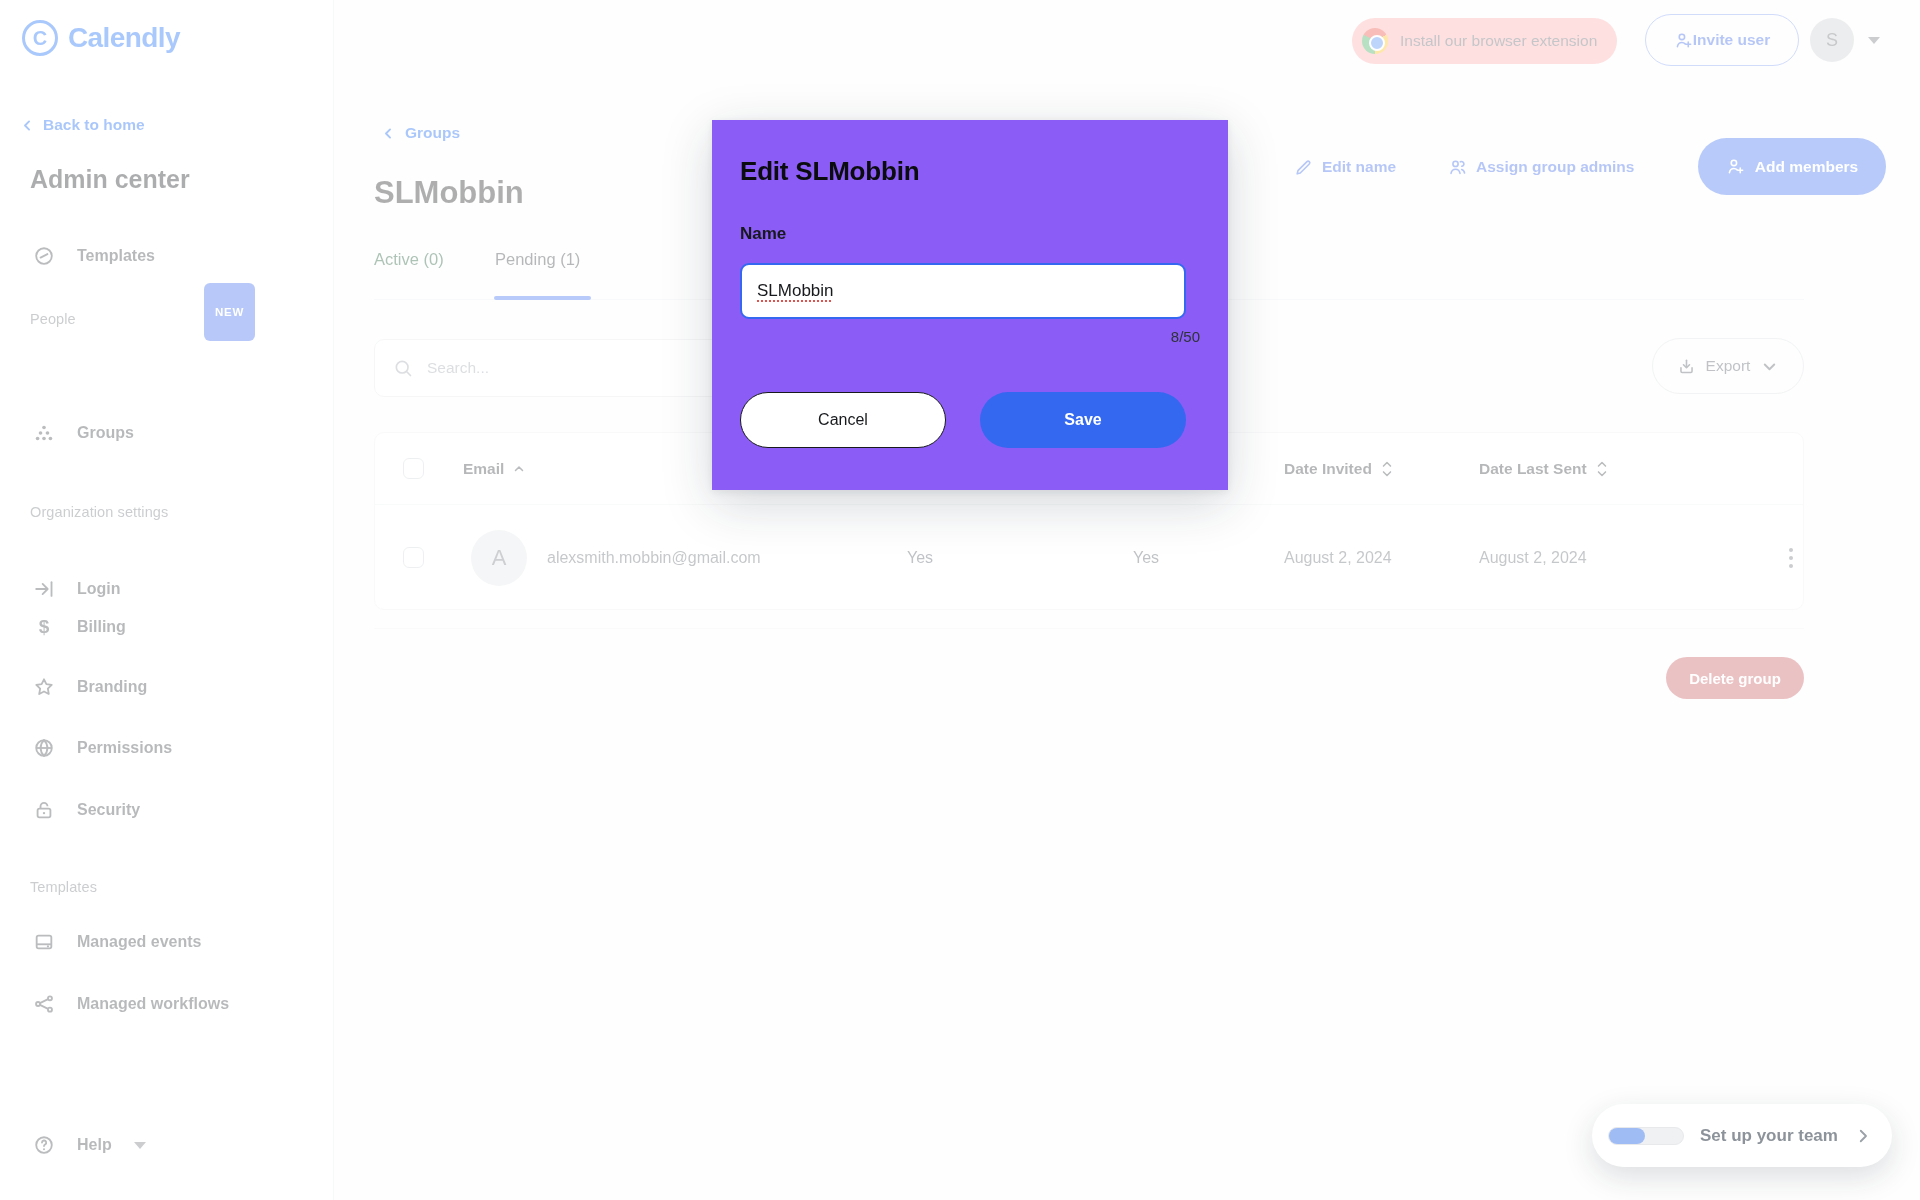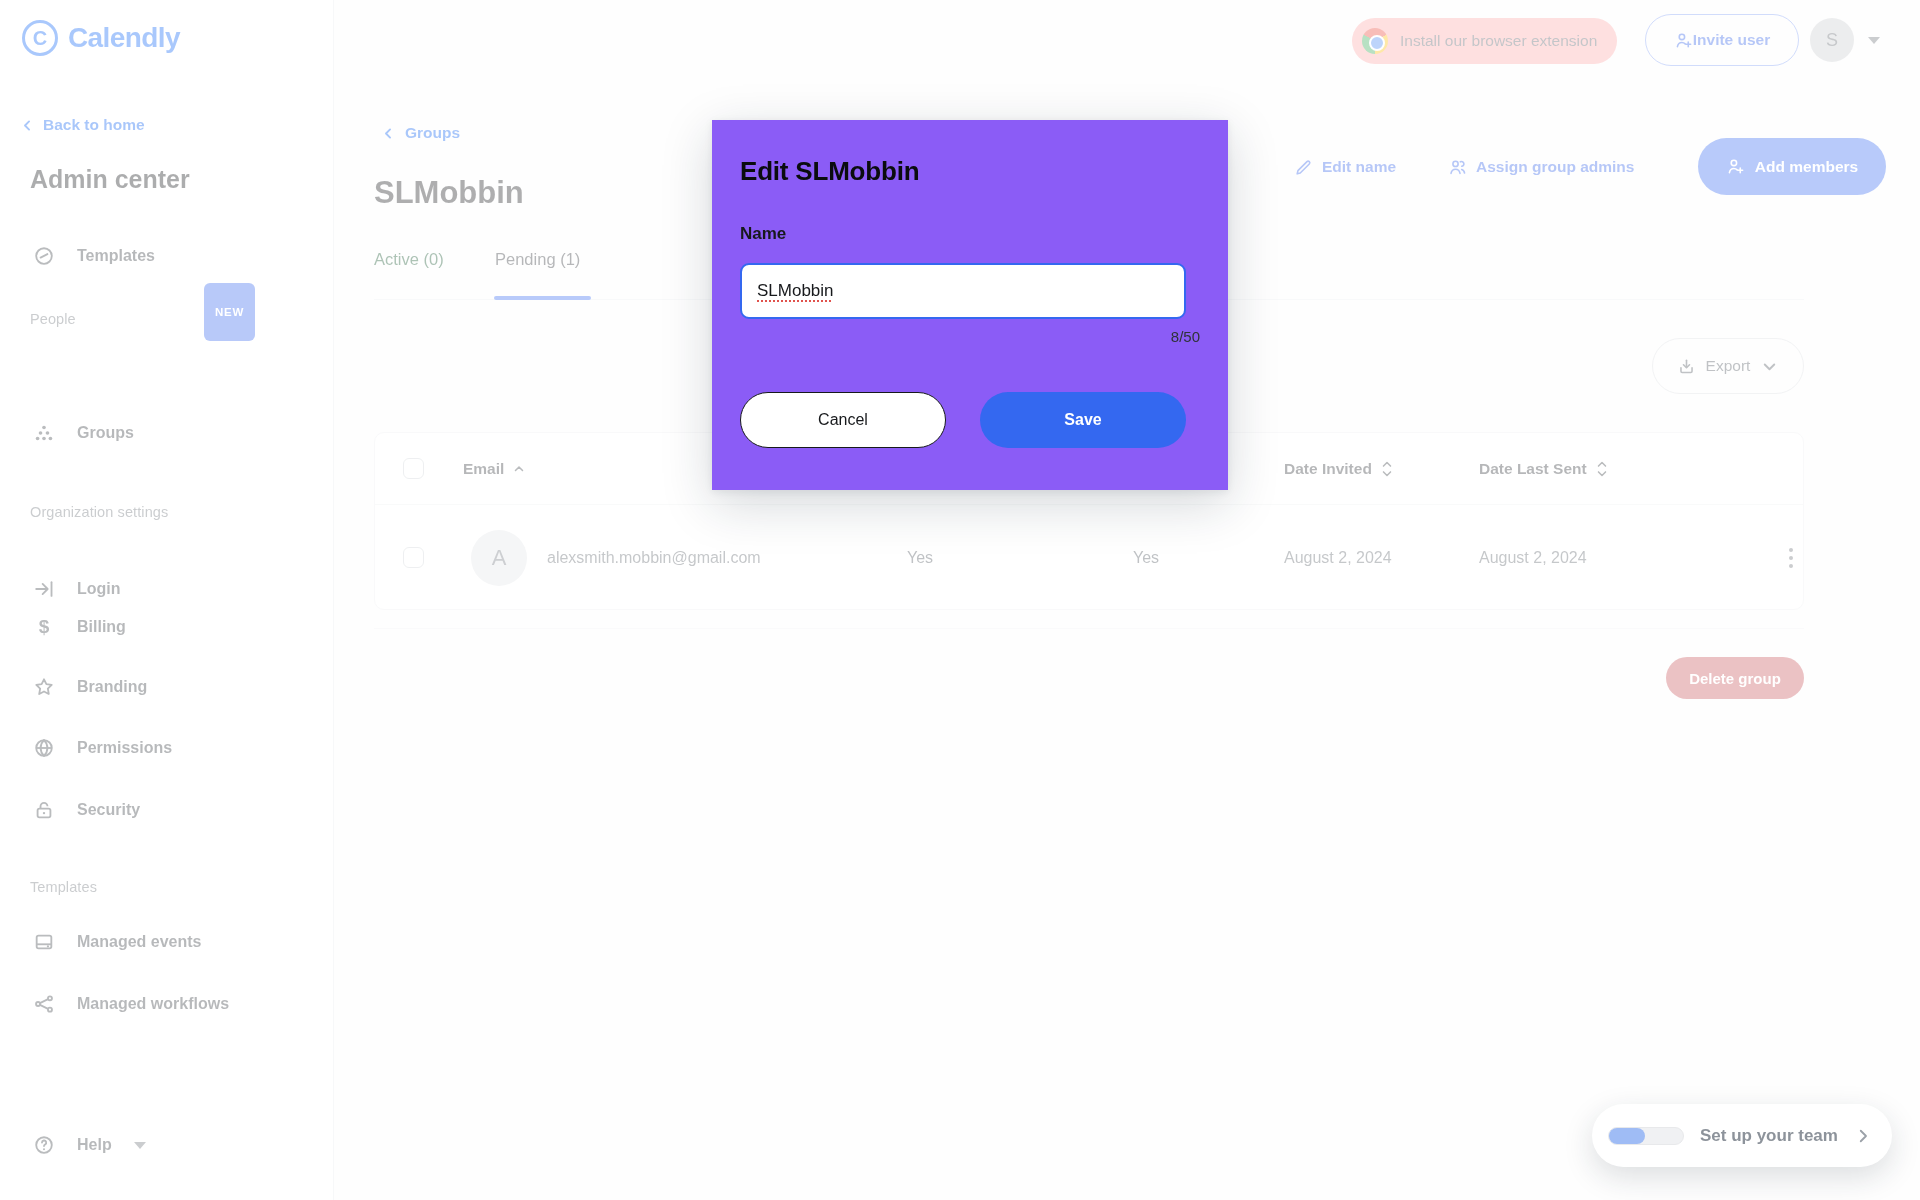--- a/index.html
+++ b/index.html
@@ -276,20 +276,27 @@
         <path d="M15 16.8h6"></path>
       </svg>
     <span>Add members</span>
   </div>
 
   <div class="tab" style="left:374px; color:#14532d;">Active (0)</div>
   <div class="tab" style="left:495px; color:#2F3338;">Pending (1)</div>
   <div class="tab-line"></div>
   <div class="tab-underline"></div>
 
+  <div class="search-box">
+    <svg viewBox="0 0 24 24" fill="none" stroke="currentColor" stroke-width="2" stroke-linecap="round">
+        <circle cx="11" cy="11" r="7"></circle>
+        <path d="M16.5 16.5L21 21"></path>
+      </svg>
+    <span class="ph">Search...</span>
+  </div>
 
   <div class="export-btn">
     <svg viewBox="0 0 24 24" fill="none" stroke="currentColor" stroke-width="2" stroke-linecap="round" stroke-linejoin="round">
         <path d="M12 4v9"></path>
         <path d="M8.2 9.8L12 13.6l3.8-3.8"></path>
         <path d="M5 13.5V18a1.5 1.5 0 0 0 1.5 1.5h11A1.5 1.5 0 0 0 19 18v-4.5"></path>
       </svg>
     <span>Export</span>
     <svg viewBox="0 0 24 24" fill="none" stroke="currentColor" stroke-width="2.4" stroke-linecap="round" stroke-linejoin="round">
         <path d="M6 9.5l6 6 6-6"></path>

